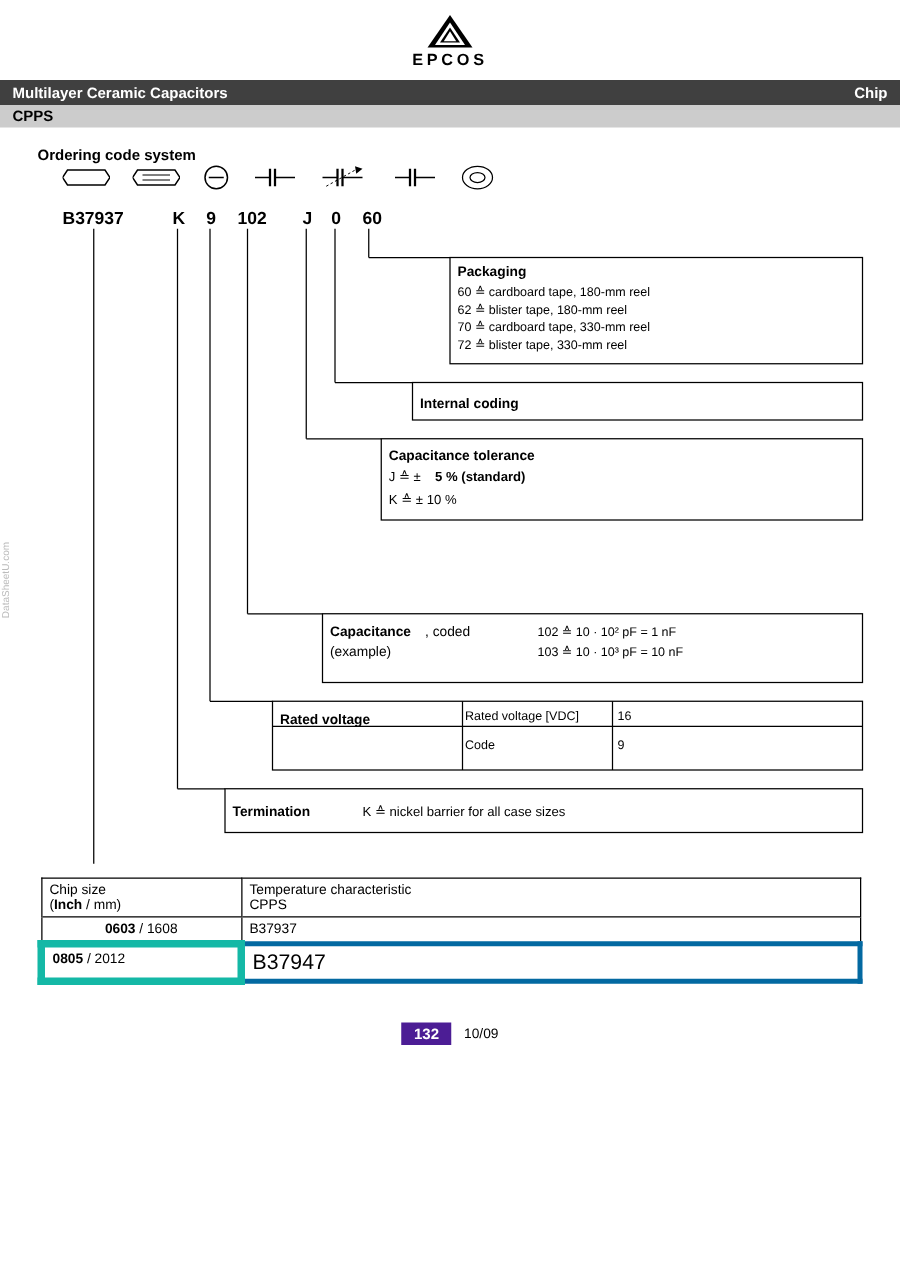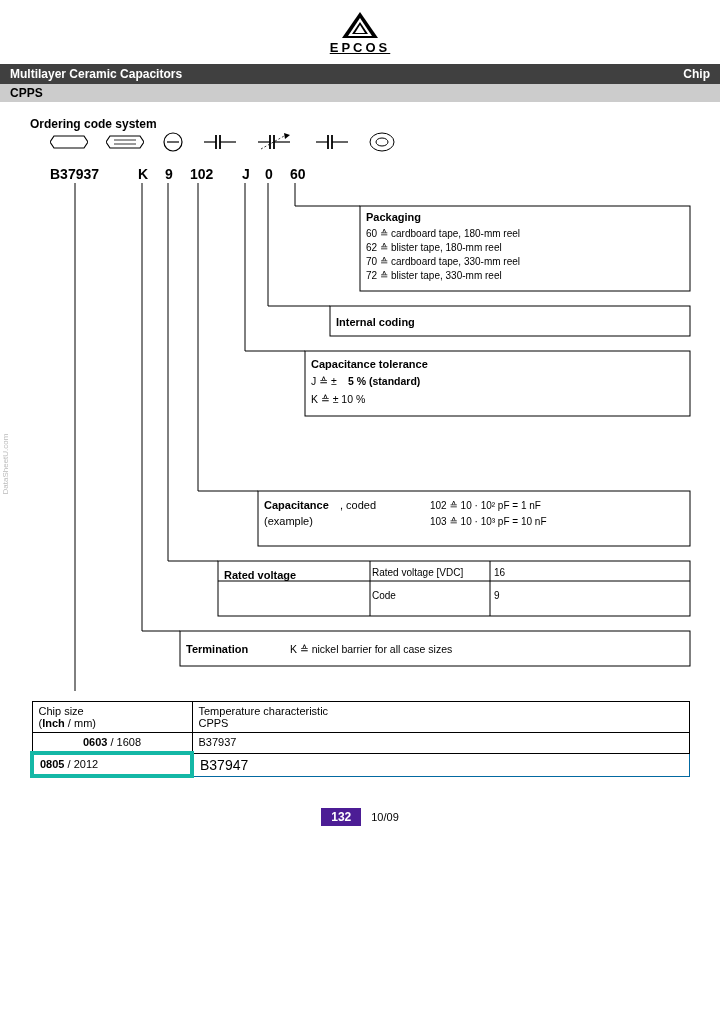--- a/index.html
+++ b/index.html
@@ -128,21 +128,21 @@
 <div class="header">
   <div class="logo-container">
     <svg width="40" height="30" viewBox="0 0 40 30">
 
       <polygon points="20,2 38,28 2,28" fill="#000"></polygon>
       <polygon points="20,8 32,26 8,26" fill="#fff"></polygon>
 
       <polygon points="20,12 28,24 12,24" fill="#000"></polygon>
       <polygon points="20,15 25,23 15,23" fill="#fff"></polygon>
     </svg>
-    <span style="font-weight:bold; letter-spacing:3px; font-size:13px;text-decoration:underline;">EPCOS</span>
+    <span style="font-weight:bold; letter-spacing:3px; font-size:13px;">EPCOS</span>
   </div>
 </div>
 
 <div class="title-bar">
   <span class="title-left">Multilayer Ceramic Capacitors</span>
   <span class="title-right">Chip</span>
 </div>
 <div class="subtitle-bar">
   <span>CPPS</span>
 </div>
@@ -286,25 +286,25 @@
       </thead>
       <tbody>
         <tr>
           <td style="border:1px solid #000; padding:3px 6px; font-size:11px;text-align:center;">
             <span class="bold">0603</span>
             <span> / 1608</span>
           </td>
           <td style="border:1px solid #000; padding:3px 6px; font-size:11px;">B37937</td>
         </tr>
         <tr>
-          <td style="border:4px solid #14b8a6; padding:3px 6px; font-size:11px;">
+          <td style="border:6px solid #14b8a6; padding:3px 6px; font-size:11px;">
             <span class="bold">0805</span>
             <span> / 2012</span>
           </td>
-          <td style="border:1px solid #0369a1; padding:3px 6px; font-size:14px;">B37947</td>
+          <td style="border:4px solid #0369a1; padding:3px 6px; font-size:17px;">B37947</td>
         </tr>
       </tbody>
     </table>
   </div>
 </div>
 
 <div class="footer">
   <span class="page-num">132</span>
   <span>10/09</span>
 </div>

